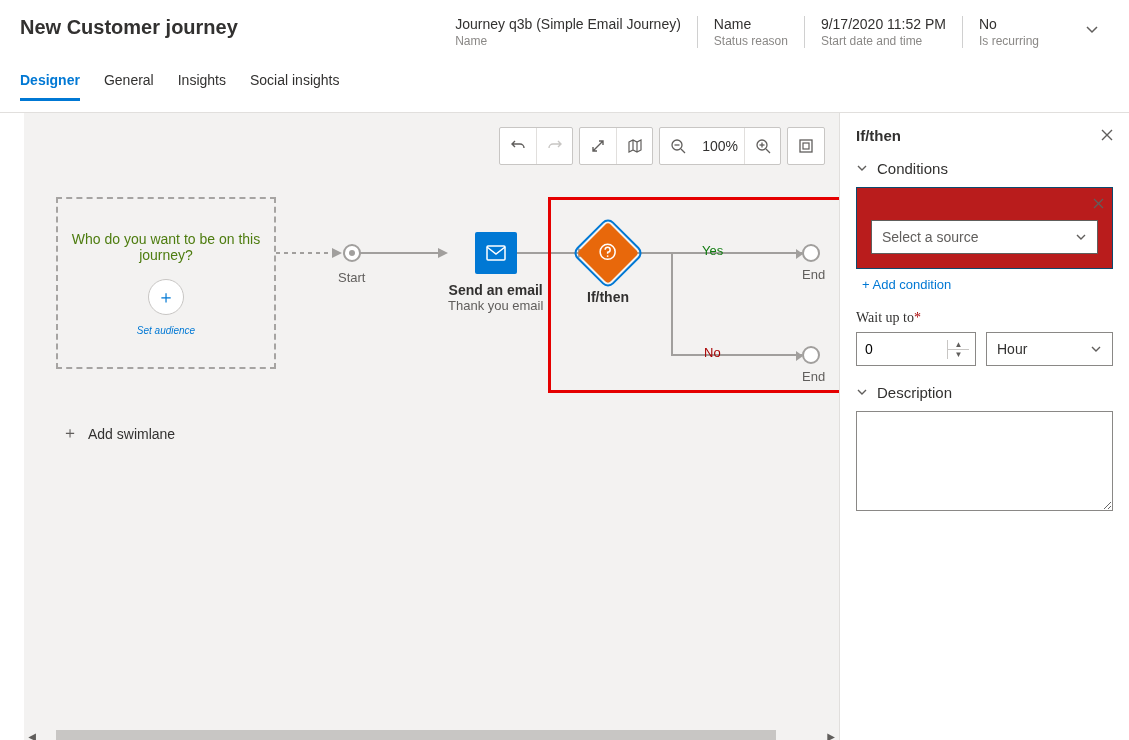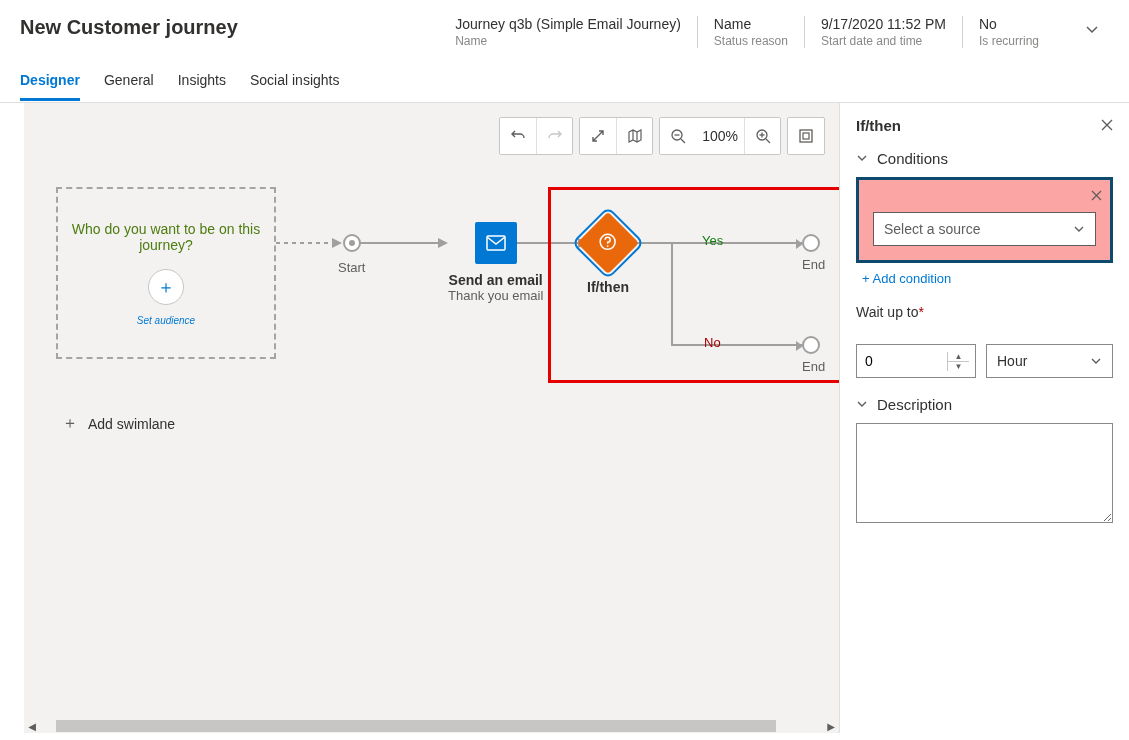--- a/index.html
+++ b/index.html
@@ -9,21 +9,21 @@
   .header { display: flex; align-items: flex-start; padding: 16px 20px 0 20px; gap: 20px; }
   .header-title { font-size: 20px; font-weight: 600; flex: 0 0 auto; margin-right: auto; }
   .header-fields { display: flex; gap: 0; align-items: flex-start; }
   .hf { padding: 0 16px; border-left: 1px solid #d0d0d0; }
   .hf:first-child { border-left: none; }
   .hf-val { font-size: 14px; color: #323130; }
   .hf-lbl { font-size: 12px; color: #8a8886; margin-top: 2px; }
   .expand-chev { padding: 6px 10px; cursor: pointer; color: #605e5c; }
 
   
-  .tabs { display: flex; gap: 24px; padding: 24px 20px 2px 20px; border-bottom: 1px solid #e1dfdd; }
+  .tabs { display: flex; gap: 24px; padding: 24px 20px 12px 20px; border-bottom: 1px solid #e1dfdd; }
   .tab { padding-bottom: 10px; cursor: pointer; color: #323130; font-size: 14px; }
   .tab.active { color: #0078d4; font-weight: 600; border-bottom: 3px solid #0078d4; margin-bottom: -1px; }
 
   
   .main { display: flex; height: calc(740px - 110px); padding-left: 24px; }
   .canvas-wrap { flex: 1; background: #f3f2f1; position: relative; overflow: hidden; }
   .right-panel { width: 290px; border-left: 1px solid #e1dfdd; background: #fff; padding: 14px 16px; overflow-y: auto; }
 
   
   .canvas-toolbar { position: absolute; top: 14px; right: 14px; display: flex; gap: 6px; z-index: 5; }
@@ -71,26 +71,26 @@
   .canvas-scrollbar .track { flex:1; height:14px; background:#f3f2f1; position:relative;}
   .canvas-scrollbar .thumb { position:absolute; left:2%; width:92%; height:12px; top:1px; background:#c8c6c4; }
 
   
   .rp-header { display:flex; align-items:center; justify-content:space-between; margin-bottom: 16px; }
   .rp-title { font-weight:600; font-size:15px; }
   .rp-close { cursor:pointer; color:#605e5c; font-size:14px; }
   .rp-section-h { display:flex; align-items:center; gap:9px; cursor:pointer; margin-bottom:10px; }
   .rp-section-h .chev { color:#605e5c; }
   .rp-section-h .t { font-size:15px; }
-  .cond-box { background:#fca5a5; border:3px solid #0c4a6e; padding: 14px; position:relative; }
+  .cond-box { background:#b91c1c; border:1px solid #0c4a6e; padding: 14px; position:relative; }
   .cond-close { position:absolute; top:8px; right:8px; color:#605e5c; cursor:pointer; }
   .select { width:100%; height:34px; border:1px solid #605e5c; background:#fff; display:flex; align-items:center; justify-content:space-between; padding:0 10px; color:#605e5c; cursor:pointer; margin-top: 18px; }
   .add-cond { color:#0078d4; cursor:pointer; font-size:13px; margin: 8px 0 18px 6px; display:block; }
   .field-row { display:flex; gap:10px; margin-bottom:18px; }
-  .label { font-size:14px; margin-bottom:24px; display:block; }
+  .label { font-size:14px; margin-bottom:6px; display:block;font-family:Liberation Serif, serif; }
   .req { color:#a80000; }
   .num-input { width: 120px; height:34px; border:1px solid #8a8886; display:flex; align-items:center; }
   .num-input input { border:none; width: 90px; padding:0 8px; height:100%; font-size:14px; outline:none; }
   .spin { width:22px; display:flex; flex-direction:column; border-left:1px solid #c8c6c4; }
   .spin div { flex:1; display:flex; align-items:center; justify-content:center; font-size:8px; color:#605e5c; cursor:pointer; }
   .spin div:first-child { border-bottom:1px solid #c8c6c4; }
   .unit-select { flex:1; height:34px; border:1px solid #8a8886; display:flex; align-items:center; justify-content:space-between; padding:0 10px; cursor:pointer; }
   .textarea { width:100%; height:100px; border:1px solid #8a8886; resize: both; padding:6px; font-family:inherit; }
 
   svg { overflow: visible; }

